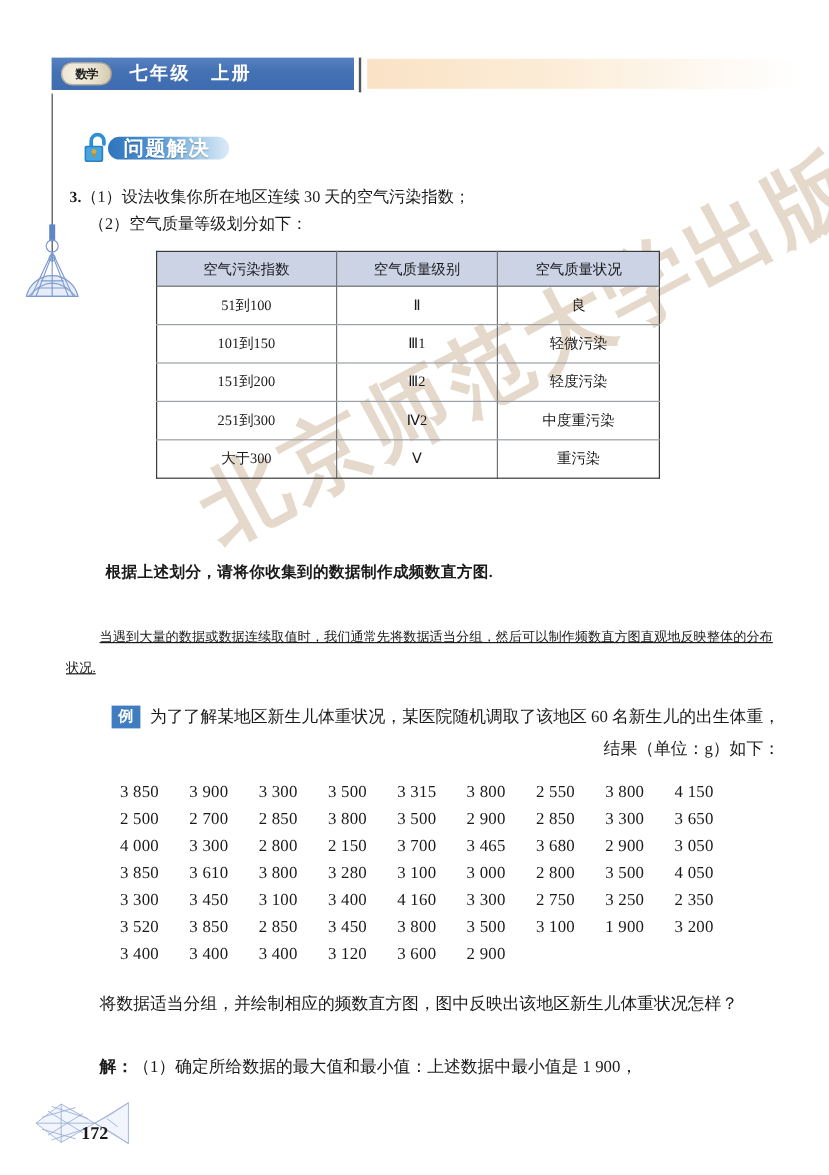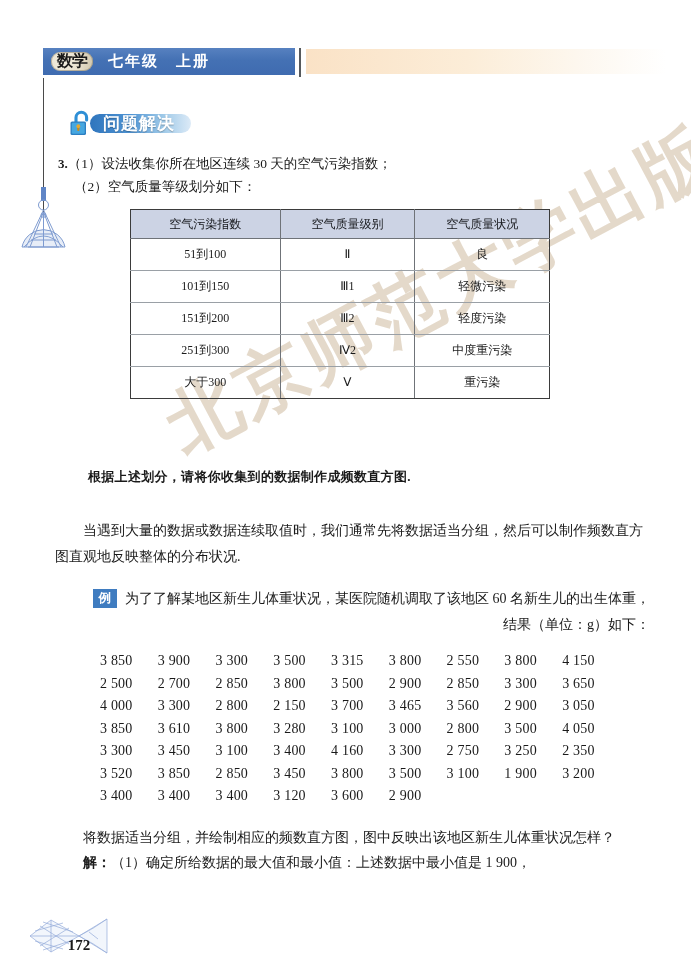--- a/index.html
+++ b/index.html
@@ -61,21 +61,21 @@
   }
   #subject-logo {
     width: 42px;
     height: 19px;
     margin-left: 8px;
     border-radius: 9px;
     background: radial-gradient(circle at 28% 50%, #f4efe2 0%, #e8e0cc 55%, #cfc5ab 100%);
     display: flex;
     align-items: center;
     justify-content: center;
-    font-size: 16px;
+    font-size: 10px;
     font-weight: 700;
     color: #1a1a1a;
     letter-spacing: -1px;
     font-family: "Liberation Serif", serif;
     box-shadow: inset 0 0 0 1px rgba(120,110,90,.45);
   }
   #header-title {
     margin-left: 15px;
     color: #ffffff;
     font-size: 15px;
@@ -230,24 +230,25 @@
     font-family: "Liberation Serif", serif;
     letter-spacing: .3px;
   }
 
   
   #intro-paragraph {
     position: absolute;
     left: 55px;
     top: 518px;
     width: 590px;
-    font-size: 14px;
+    font-size: 11px;
     line-height: 26px;
     text-indent: 28px;
     font-family: "Liberation Serif", serif;
+    text-decoration: underline;
   }
 
   
   #example-block {
     position: absolute;
     left: 55px;
     top: 586px;
     width: 595px;
     font-size: 14px;
     line-height: 26px;
@@ -293,21 +294,21 @@
     top: 825px;
     width: 595px;
     font-size: 14px;
     line-height: 26px;
     text-indent: 28px;
     font-family: "Liberation Serif", serif;
   }
   #solution-line {
     position: absolute;
     left: 55px;
-    top: 850px;
+    top: 877px;
     width: 600px;
     font-size: 14px;
     line-height: 26px;
     text-indent: 28px;
     font-family: "Liberation Serif", serif;
   }
   #solution-line .sol-label { font-weight: 700; }
 
   
   #page-footer {
@@ -454,21 +455,21 @@
         <td>3 300</td>
         <td>3 650</td>
       </tr>
       <tr>
         <td>4 000</td>
         <td>3 300</td>
         <td>2 800</td>
         <td>2 150</td>
         <td>3 700</td>
         <td>3 465</td>
-        <td>3 560</td>
+        <td>3 680</td>
         <td>2 900</td>
         <td>3 050</td>
       </tr>
       <tr>
         <td>3 850</td>
         <td>3 610</td>
         <td>3 800</td>
         <td>3 280</td>
         <td>3 100</td>
         <td>3 000</td>

